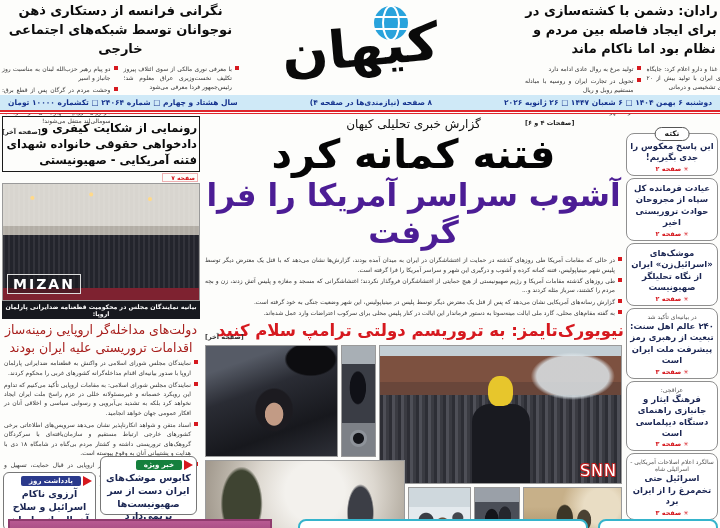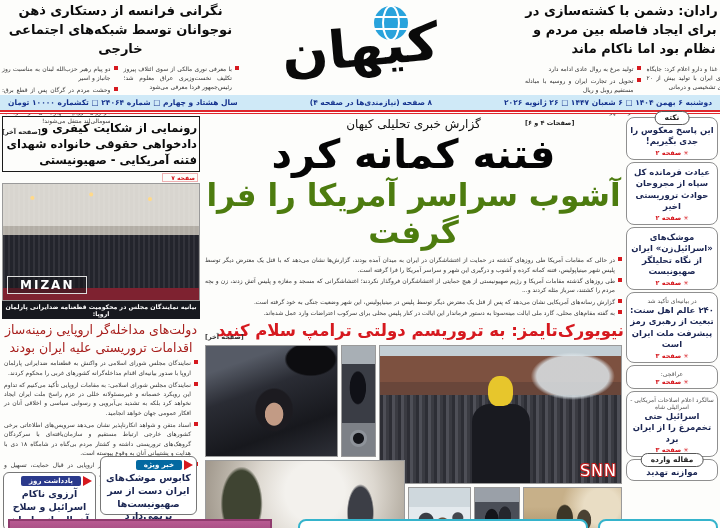--- a/index.html
+++ b/index.html
@@ -31,21 +31,21 @@
     position:absolute; left:0; top:95px; width:720px; height:15px;
     background:#cfe9f7; display:flex; align-items:center; justify-content:space-between;
     padding:0 8px; font-size:7.5px; font-weight:bold; color:#16338e;
   }
   #red-rule { position:absolute; left:0; top:110px; width:720px; height:4px;
     border-top:2px solid #e0262b; border-bottom:1px solid #e0262b; background:#fff; }
   
   #center-col { position:absolute; left:203px; top:115px; width:421px; }
   #kicker { font-size:12px; font-weight:normal; text-align:center; color:#101010; margin-top:2px; }
   #headline-1 { font-size:40px; font-weight:bold; text-align:center; line-height:1.15; color:#050505; }
-  #headline-2 { font-size:31px; font-weight:bold; text-align:center; line-height:1.2; color:#4d7c0f; }
+  #headline-2 { font-size:31px; font-weight:bold; text-align:center; line-height:1.2; color:#4c1d95; }
   #main-bullets { margin-top:4px; padding:0 2px; }
   #main-bullets .mini-item { margin-bottom:2px; }
   #sub-headline { position:relative; margin-top:3px; padding:1px 0 3px; }
   #sub-headline .txt { font-size:16.5px; font-weight:bold; color:#d6191f; text-align:right; }
   #sub-headline .tag { position:absolute; left:2px; bottom:2px; font-size:6.5px; font-weight:bold; color:#333; }
   
   #collage { position:relative; width:419px; height:206px; margin-top:2px; }
   .photo { position:absolute; border:1px solid #9a9a9a; overflow:hidden; }
   #ph-arrest { left:0; top:0; width:133px; height:112px;
     background:
@@ -87,55 +87,55 @@
       linear-gradient(180deg, #9aa0a8 0 22%, #4a4e57 22% 80%, #d8dde1 80%); }
   #ph-dust { left:318px; top:142px; width:99px; height:64px;
     background:
       radial-gradient(ellipse 14px 22px at 42% 48%, #3c3627 0 55%, transparent 62%),
       radial-gradient(ellipse 12px 18px at 62% 52%, #4a4133 0 55%, transparent 62%),
       radial-gradient(circle at 80% 30%, #e9ddc4 0 20%, transparent 45%),
       linear-gradient(180deg, #c7b089 0 30%, #b29a72 60%, #8a7450); }
   
   #right-rail { position:absolute; left:626px; top:117px; width:92px; display:flex; flex-direction:column; gap:2px; }
   .rail-box { position:relative; border:1px solid #8f8f8f; border-radius:8px; background:#fff; padding:4px 3px 2px; text-align:center; }
-  .rail-box.tabbed { margin-top:0; padding-top:7px; }
+  .rail-box.tabbed { margin-top:16px; padding-top:7px; }
   .pill-tab { position:absolute; top:-7px; left:50%; transform:translateX(-50%);
     background:#fff; border:1px solid #555; border-radius:8px; padding:0 9px;
     font-size:7.5px; font-weight:bold; color:#222; white-space:nowrap; line-height:1.6; }
   .rail-kicker { font-size:6px; color:#555; margin-bottom:1px; }
   .rail-title { font-size:8.5px; font-weight:bold; color:#1b2653; line-height:1.35; }
   .page-tag { font-size:6.5px; font-weight:bold; color:#d6191f; margin-top:1px; }
   .page-tag::before { content:"✳ "; font-size:6px; }
   
   #left-rail { position:absolute; left:2px; top:116px; width:198px; }
   #a1-title { border:1.5px solid #1a1a1a; padding:3px 2px; font-size:11.5px; font-weight:bold; text-align:right; line-height:1.4; color:#0b0b0b; }
   #a1-tag { font-size:6px; font-weight:bold; color:#d6191f; text-align:right; margin:1px 2px 1px 0; width:36px; border:1px solid #d6191f55; padding:0 2px; }
   #ph-hall { position:relative; width:100%; height:118px; border:1px solid #9a9a9a;
     background:
       radial-gradient(circle 2px at 15% 12%, #ffd98a 0 1.5px, transparent 2.5px),
       radial-gradient(circle 2px at 45% 9%, #ffd98a 0 1.5px, transparent 2.5px),
       radial-gradient(circle 2px at 75% 13%, #ffd98a 0 1.5px, transparent 2.5px),
       linear-gradient(0deg, #7e2230 0 10%, transparent 10%),
       repeating-linear-gradient(90deg, rgba(255,255,255,.07) 0 2px, transparent 2px 5px),
       linear-gradient(180deg, #d8d5cf 0 36%, #b3aea6 36% 44%, #23242c 44%); }
-  .mizan { position:absolute; left:4px; bottom:6px; font-size:12px; font-weight:bold; color:#fff;
-    border:1px solid #ddd; padding:1px 12px; background:rgba(20,20,25,.45); letter-spacing:2px; }
+  .mizan { position:absolute; left:4px; bottom:6px; font-size:14px; font-weight:bold; color:#fff;
+    border:1px solid #ddd; padding:1px 5px; background:rgba(20,20,25,.45); letter-spacing:2px; }
   #a2-kicker { background:#17191f; color:#fff; font-size:6.2px; font-weight:bold; text-align:center; padding:2px 1px; }
   #a2-title { color:#a8201e; font-size:12.5px; font-weight:normal; text-align:center; line-height:1.4; padding:2px 0 1px; }
   #a2-bullets { padding:1px 2px; }
   #a2-tag { font-size:6.5px; font-weight:bold; color:#d6191f; text-align:left; padding-left:3px; }
   
   .corner-box { position:absolute; top:456px; border:1px solid #777; border-radius:6px; background:#fff; padding:3px 3px 2px; }
   #box-memo { left:3px; width:93px; height:59px;margin-top:16px; }
   #box-note { left:100px; width:97px; height:59px; }
   .tab-row { display:flex; align-items:center; justify-content:flex-start; gap:2px; margin-bottom:2px; }
   .arrow { width:0; height:0; border-top:5px solid transparent; border-bottom:5px solid transparent; border-left:9px solid #d6191f; }
   .tab-label { color:#fff; font-size:7px; font-weight:bold; padding:1px 8px; border-radius:2px; white-space:nowrap; }
   #box-memo .tab-label { background:#2b3a8c; }
-  #box-note .tab-label { background:#0369a1; }
+  #box-note .tab-label { background:#15803d; }
   .corner-title { font-size:9.5px; font-weight:bold; color:#1b2653; text-align:center; line-height:1.35; }
   .corner-tag { font-size:6px; font-weight:bold; color:#333; text-align:right; margin-top:1px; }
   
   .cut-box { position:absolute; top:519px; height:16px; }
   #cut-left { left:8px; width:264px; border:2px solid #8f3c6e; background:linear-gradient(180deg,#b85a92,#a34b80); }
   #cut-mid { left:298px; width:290px; border:2px solid #35b4cc; border-radius:8px; background:#fff; }
   #cut-right { left:598px; width:120px; border:2px solid #35b4cc; border-radius:8px; background:#fff; }
 </style>
 </head>
 <body>
@@ -235,20 +235,21 @@
       <div class="rail-title">موشک‌های «اسرائیل‌زن» ایران از نگاه تحلیلگر صهیونیست</div>
       <div class="page-tag">صفحه ۲</div>
     </div>
     <div class="rail-box">
       <div class="rail-kicker">در بیانیه‌ای تأکید شد</div>
       <div class="rail-title">۲۴۰ عالم اهل سنت: تبعیت از رهبری رمز پیشرفت ملت ایران است</div>
       <div class="page-tag">صفحه ۳</div>
     </div>
     <div class="rail-box">
       <div class="rail-kicker">عراقچی:</div>
+      <div class="rail-title">فرهنگ ایثار و جانبازی راهنمای دستگاه دیپلماسی است</div>
       <div class="page-tag">صفحه ۳</div>
     </div>
     <div class="rail-box">
       <div class="rail-kicker">سالگرد اعلام اصلاحات آمریکایی - اسرائیلی شاه</div>
       <div class="rail-title">اسرائیل حتی تخم‌مرغ را از ایران برد</div>
       <div class="page-tag">صفحه ۳</div>
     </div>
     <div class="rail-box tabbed">
       <div class="pill-tab">مقاله وارده</div>
       <div class="rail-title">موازنه تهدید</div>

